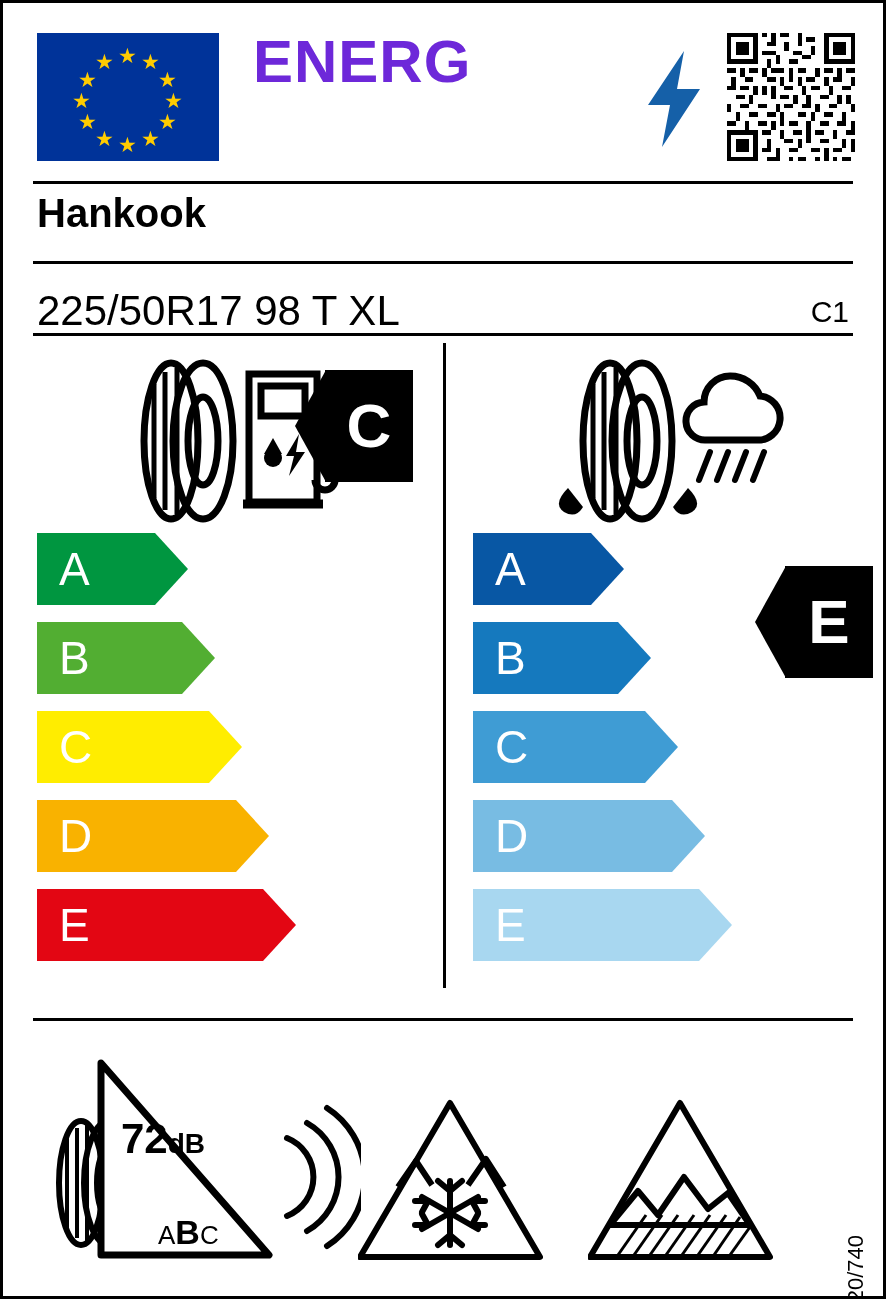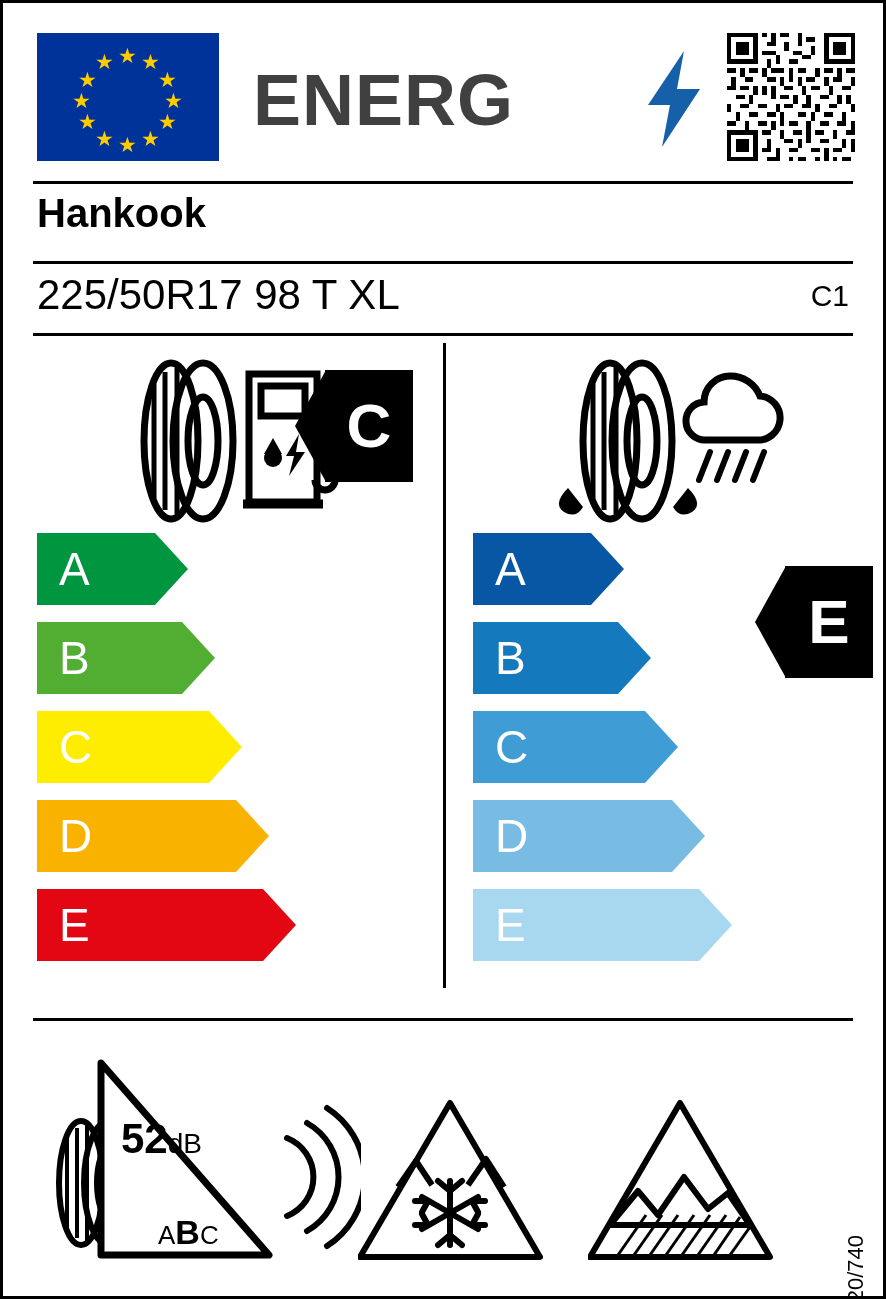--- a/index.html
+++ b/index.html
@@ -39,25 +39,25 @@
     color: #FFCC00;
     font-size: 21px;
     line-height: 21px;
     width: 21px;
     height: 21px;
     text-align: center;
   }
   .energy-word {
     position: absolute;
     left: 250px;
-    top: 56px;
-    font-size: 72px;
+    top: 24px;
+    font-size: 60px;
     font-weight: bold;
     letter-spacing: 1px;
-    color: #404040;
+    color: #6d28d9;
     font-family: "Liberation Sans", sans-serif;
   }
   .bolt {
     position: absolute;
     left: 645px;
     top: 48px;
     width: 52px;
     height: 96px;
   }
   .qr {
@@ -91,21 +91,21 @@
   }
   .model-code {
     position: absolute;
     right: 34px;
     top: 0;
     font-size: 40px;
   }
   .size-row {
     position: absolute;
     left: 0; right: 0;
-    top: 268px;
+    top: 284px;
     height: 58px;
   }
   .tyre-size {
     position: absolute;
     left: 34px;
     top: 0;
     font-size: 42px;
   }
   .class-code {
     position: absolute;
@@ -224,21 +224,21 @@
   }
   .noise-db {
     position: absolute;
     left: 118px;
     top: 90px;
     font-size: 42px;
     font-weight: bold;
   }
   .noise-db .unit {
     font-size: 28px;
-    font-weight: normal;
+    font-weight: bold;
   }
   .noise-class {
     position: absolute;
     left: 155px;
     top: 188px;
     font-size: 26px;
   }
   .noise-class b { font-size: 34px; }
 
   .snow-icon {
@@ -567,21 +567,21 @@
       </g>
       <path d="M60 212 L60 20 L228 212 Z" fill="#fff" stroke="#000" stroke-width="7" stroke-linejoin="round"></path>
       <g fill="none" stroke="#000" stroke-width="6" stroke-linecap="round">
         <path d="M246 95 a42 42 0 0 1 0 78"></path>
         <path d="M266 80 a62 62 0 0 1 0 108"></path>
         <path d="M286 65 a82 82 0 0 1 0 138"></path>
       </g>
     </svg>
 
     <div class="noise-db">
-      <span>52</span><span class="unit">dB</span>
+      <span>72</span><span class="unit">dB</span>
     </div>
 
     <div class="noise-class">
       <span>A</span><b>B</b><span>C</span>
     </div>
 
     <svg class="snow-icon" viewBox="0 0 185 170">
       <path d="M92 8 L182 162 L2 162 Z" fill="none" stroke="#000" stroke-width="6" stroke-linejoin="round"></path>
       <path d="M40 92 L58 66 L74 90" fill="none" stroke="#000" stroke-width="6" stroke-linejoin="round"></path>
       <path d="M110 90 L128 64 L146 92" fill="none" stroke="#000" stroke-width="6" stroke-linejoin="round"></path>

